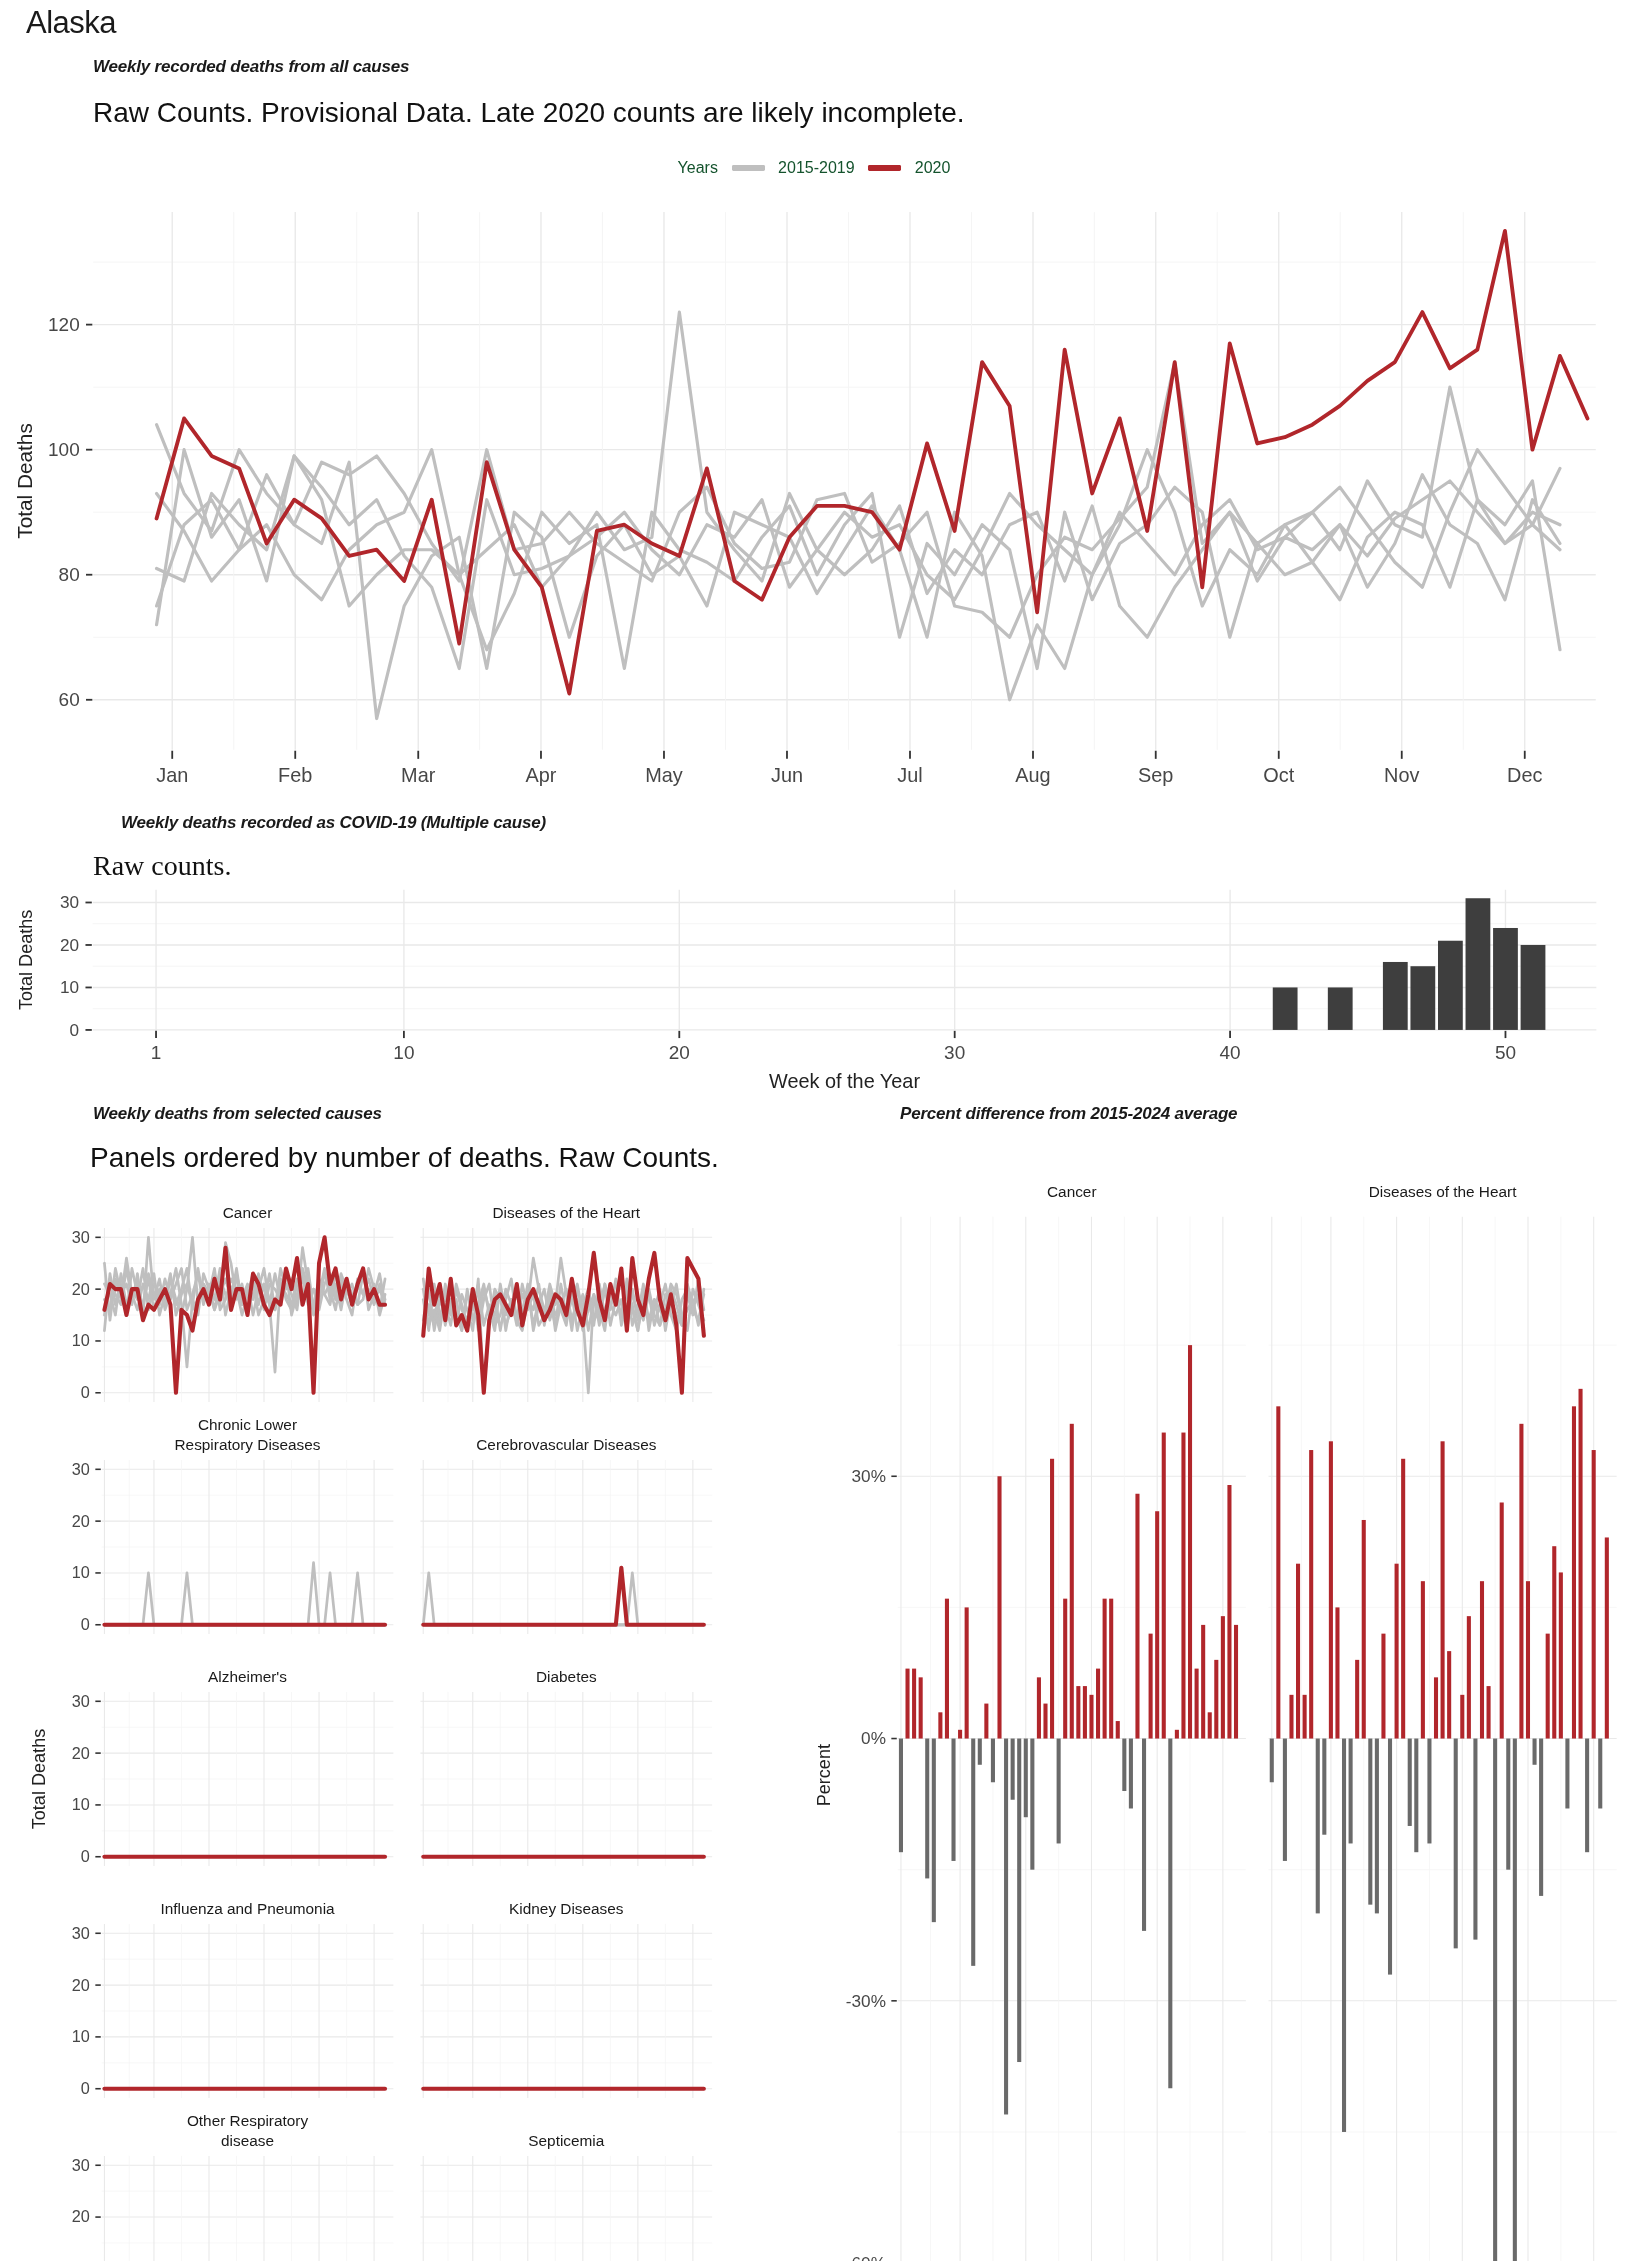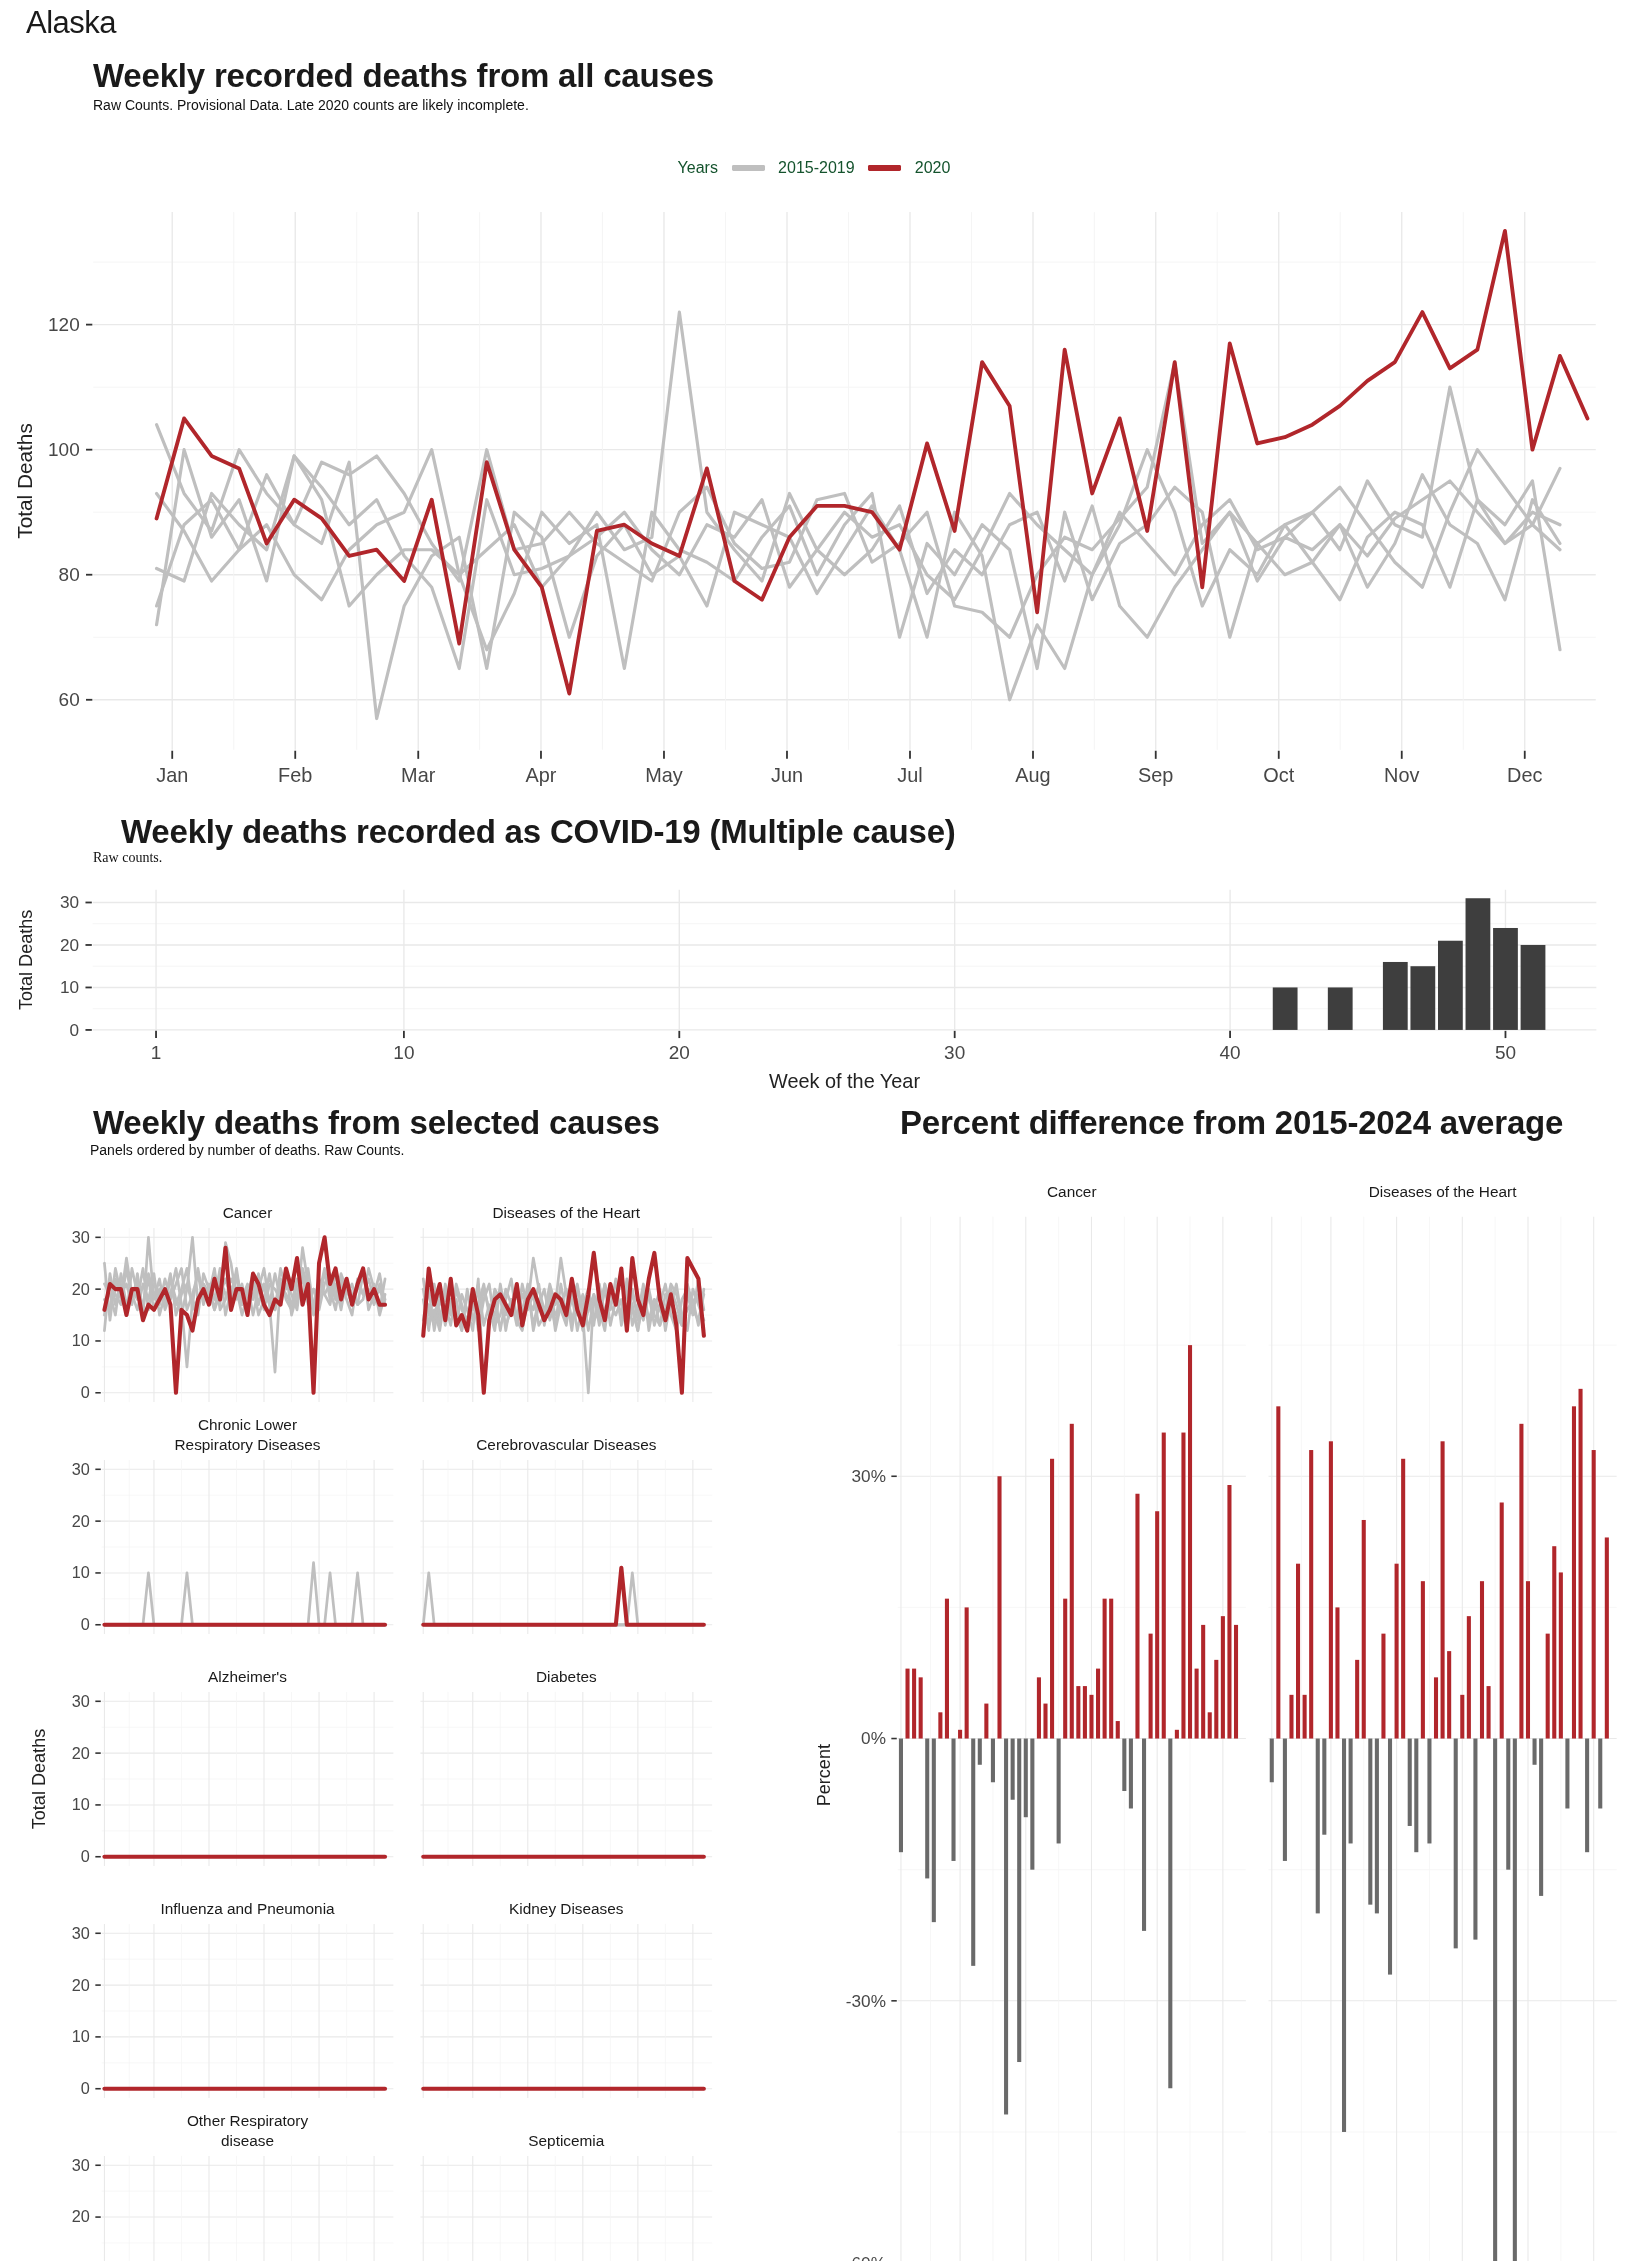--- a/index.html
+++ b/index.html
@@ -10,25 +10,25 @@
     font-family:"Liberation Sans", sans-serif;
     color:#1a1a1a;
     overflow:hidden;
   }
   .page-title{
     position:absolute;left:26px;top:4.5px;
     font-size:31px;font-weight:400;letter-spacing:-0.5px;
   }
   .sec-heading{
     position:absolute;
-    font-size:33px;font-weight:700;letter-spacing:-0.2px;
+    font-size:17px;font-weight:700;letter-spacing:-0.2px;font-style:italic;
   }
   .sec-subtitle{
     position:absolute;
-    font-size:14px;font-weight:400;color:#111111;
+    font-size:28px;font-weight:400;color:#111111;
   }
   .legend{
     position:absolute;left:27px;top:159px;width:1574px;
     display:flex;justify-content:center;align-items:center;gap:13.6px;
     font-size:16.7px;
   }
   .legend .swatch{display:inline-block;width:33px;height:5.9px;border-radius:1.4px;}
   .legend .lg-label{font-size:16px;color:#14532d;}
   svg{position:absolute;display:block;}
 </style>

